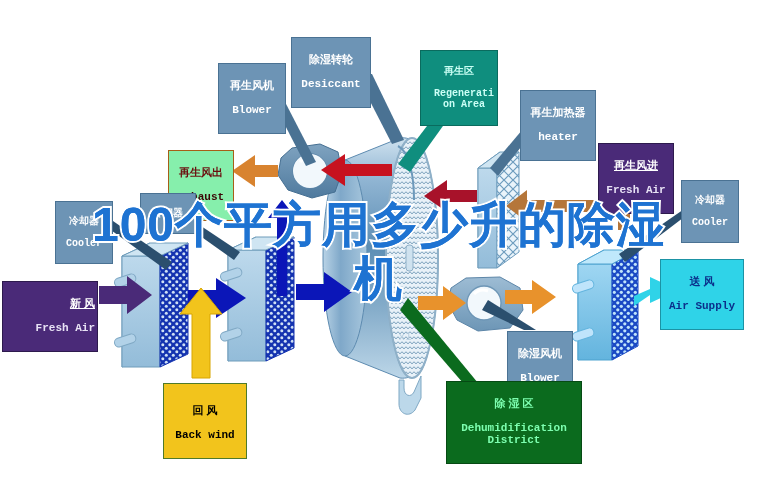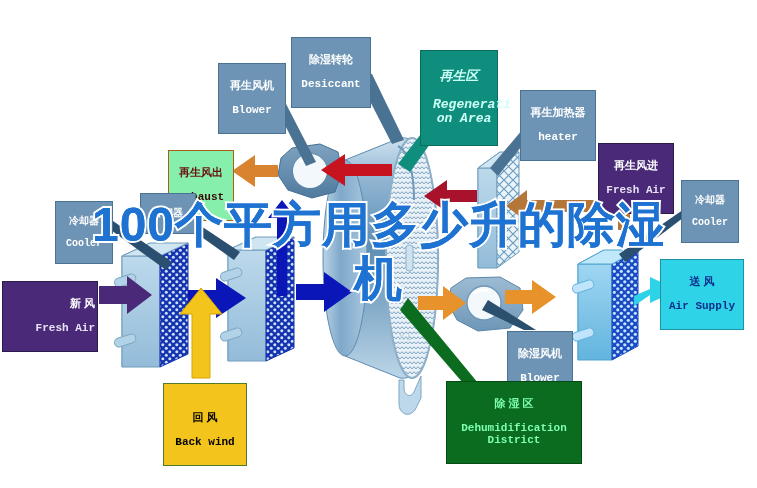--- a/index.html
+++ b/index.html
@@ -39,21 +39,21 @@
     border:1px solid #a75f16;
   }
   .lb-orange .cn{color:#6b0f0f;}
   .lb-orange .en{color:#3a0505;}
 
   
   .lb-purple{
     background:#4a2a78;
     border:1px solid #2d1a4d;
   }
-  .lb-purple .cn{color:#ffffff;}
+  .lb-purple .cn{color:#ffffff;text-decoration:underline;}
   .lb-purple .en{color:#e8e2f5;}
 
   
   .lb-teal{
     background:#0f8e7e;
     border:1px solid #0a6b5e;
   }
   .lb-teal .cn{color:#c9fff4;}
   .lb-teal .en{color:#ccfff6;margin-left:10px;}
 
@@ -81,22 +81,22 @@
   .lb-cyan .cn{color:#0b2f8a;}
   .lb-cyan .en{color:#0b2f8a;}
 
   
   #lbl-desiccant   {left:291px;top:37px; width:80px;  padding:3px 2px 4px;font-size:11px;}
   #lbl-reg-blower  {left:218px;top:63px; width:68px;  padding:3px 2px 4px;font-size:11px;}
   #lbl-exhaust     {left:168px;top:150px;width:66px;  padding:3px 2px 4px;font-size:11px;}
   #lbl-cooler-1    {left:55px; top:201px;width:58px;  padding:2px 2px 3px;font-size:10px;}
   #lbl-cooler-2    {left:140px;top:193px;width:56px;  padding:2px 2px 3px;font-size:10px;}
   #lbl-fresh-left  {left:2px;  top:281px;width:96px;  padding:3px 2px 4px;font-size:11px;text-align:right;}
-  #lbl-backwind    {left:163px;top:383px;width:84px;  padding:15px 3px 4px;font-size:11px;}
-  #lbl-regen-area  {left:420px;top:50px; width:78px;  padding:3px 2px 4px;font-size:13px;font-style:italic;}
+  #lbl-backwind    {left:163px;top:383px;width:84px;  padding:8px 3px 4px;font-size:11px;}
+  #lbl-regen-area  {left:420px;top:50px; width:78px;  padding:3px 2px 4px;font-size:10px;}
   #lbl-heater      {left:520px;top:90px; width:76px;  padding:3px 2px 4px;font-size:11px;}
   #lbl-fresh-right {left:598px;top:143px;width:76px;  padding:3px 2px 4px;font-size:11px;}
   #lbl-cooler-3    {left:681px;top:180px;width:58px;  padding:2px 2px 3px;font-size:10px;}
   #lbl-air-supply  {left:660px;top:259px;width:84px;  padding:3px 2px 4px;font-size:11px;}
   #lbl-deh-blower  {left:507px;top:331px;width:66px;  padding:3px 2px 4px;font-size:11px;}
   #lbl-deh-district{left:446px;top:381px;width:136px; padding:3px 2px 4px;font-size:11px;}
 
   
   #overlay-title{
     position:absolute;

